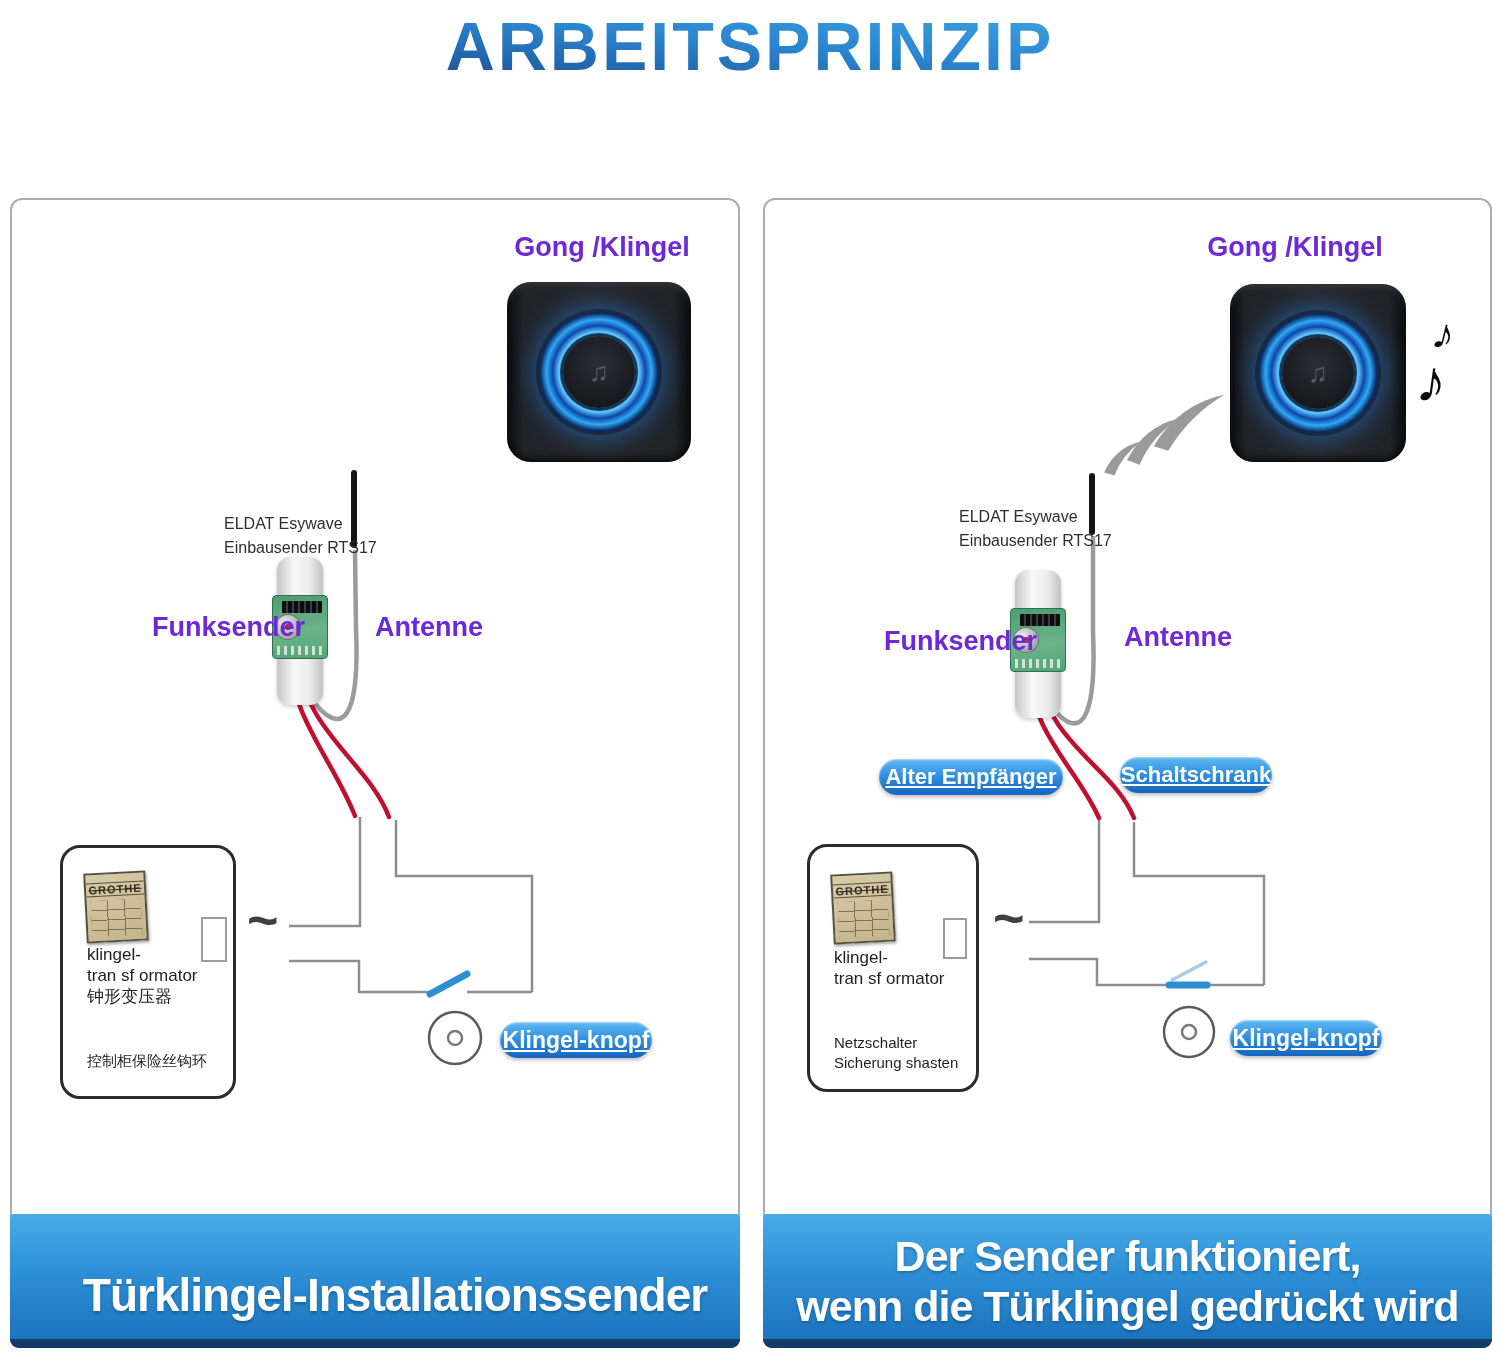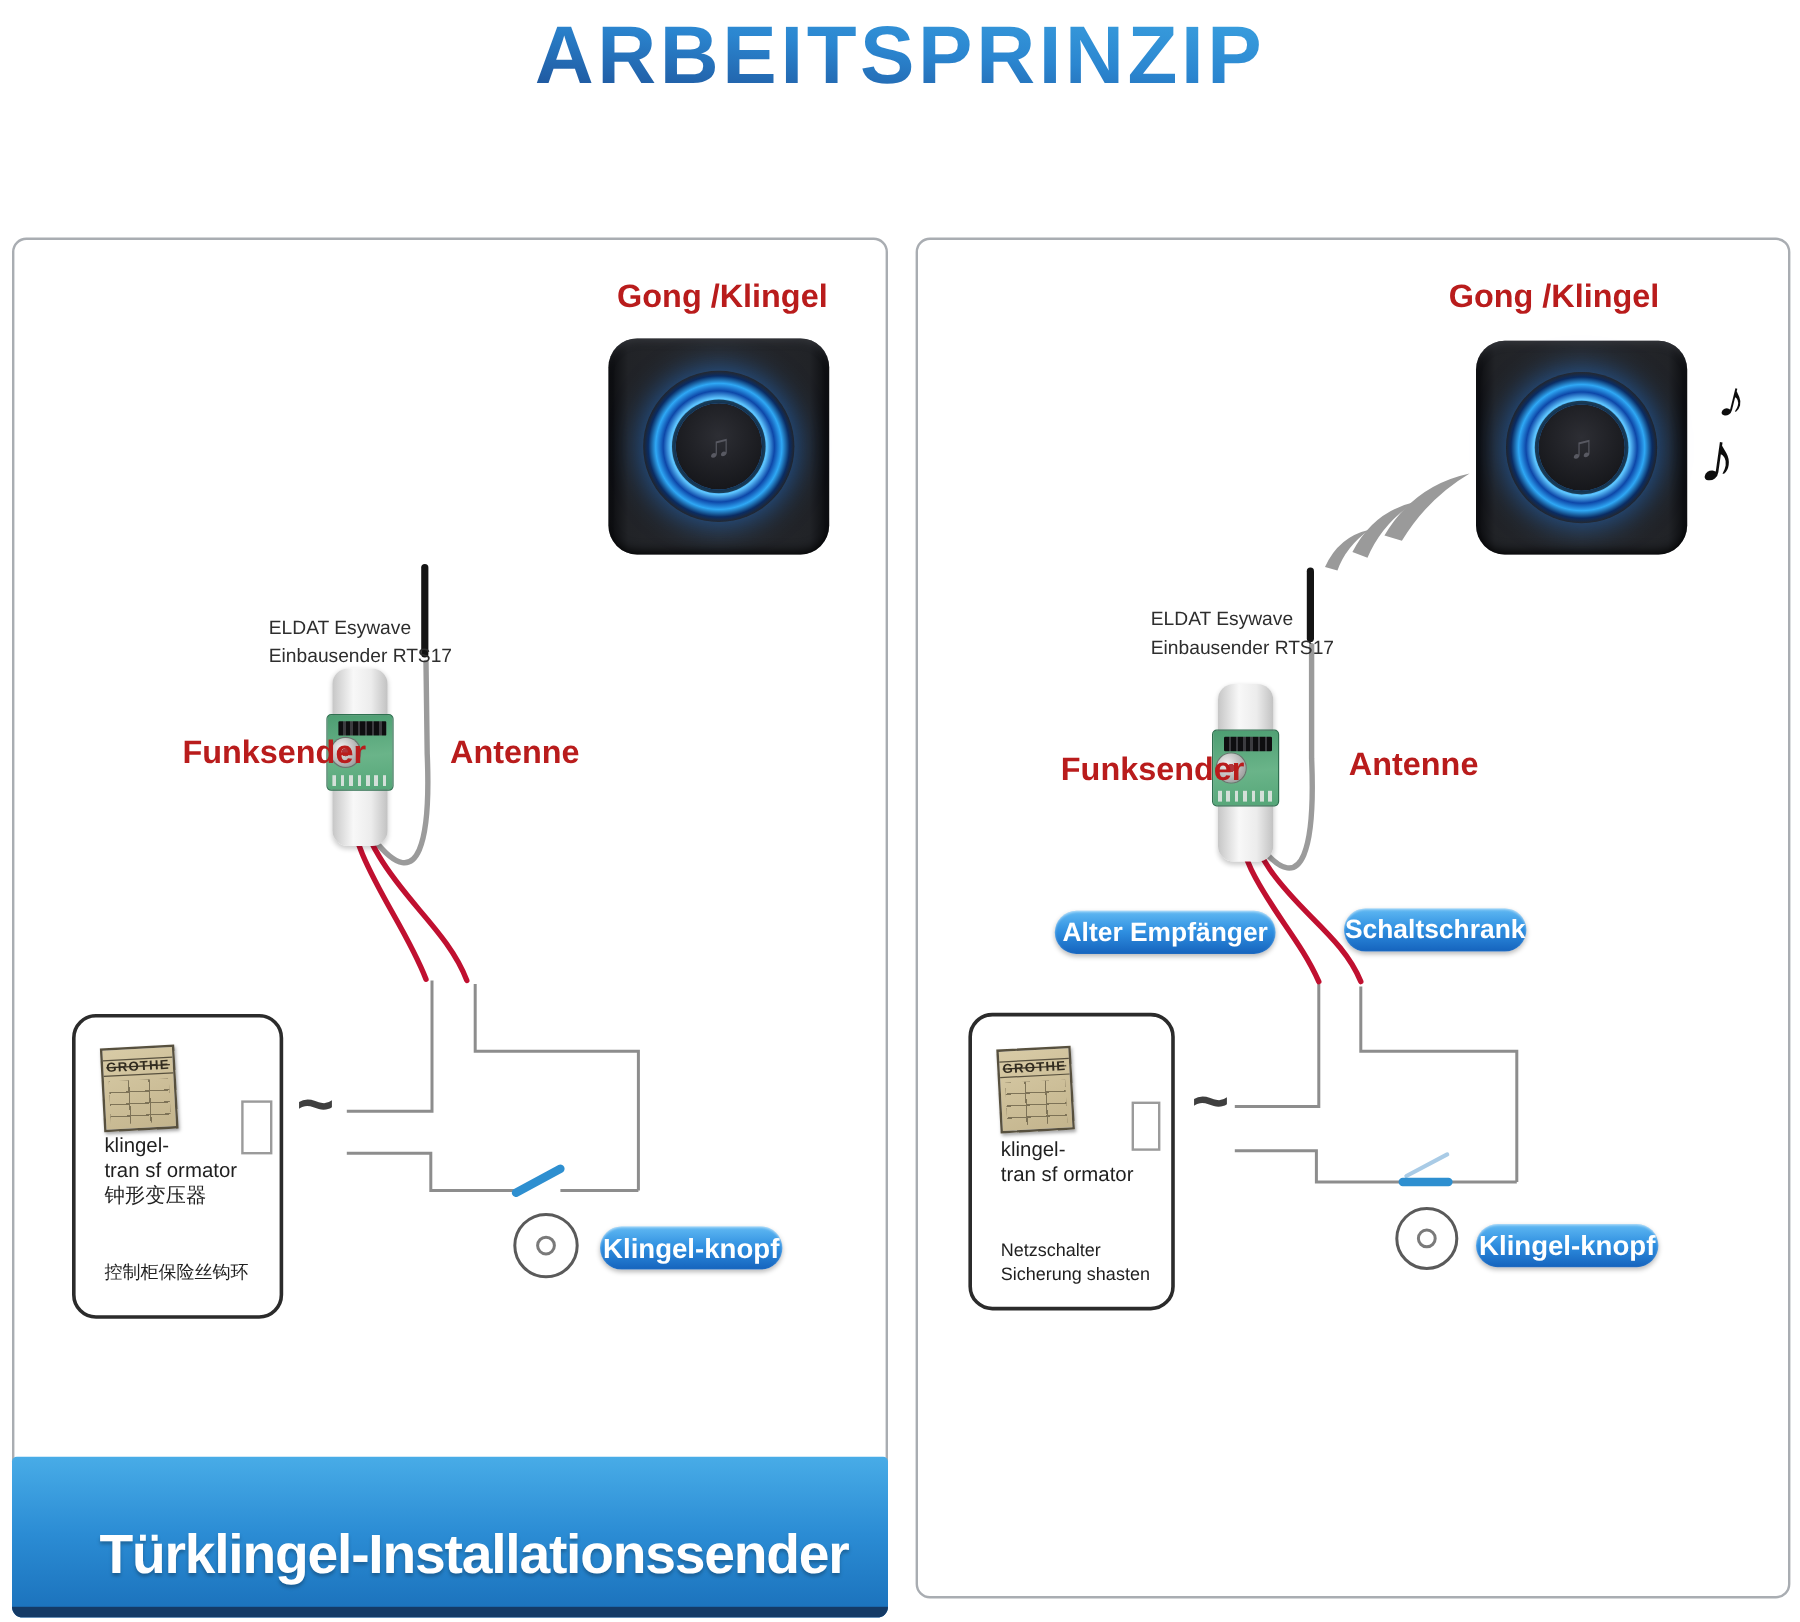--- a/index.html
+++ b/index.html
@@ -12,21 +12,21 @@
          background:linear-gradient(185deg,#47b7ec 4%,#2b86d0 48%,#142f74 96%);
          -webkit-background-clip:text;background-clip:text;color:transparent;}
 
   
   .panel{position:absolute;top:198px;height:1134px;background:#ffffff;
          border:2px solid #a9adb2;border-radius:12px;box-sizing:border-box;}
   .panel-left{left:10px;width:730px;}
   .panel-right{left:763px;width:729px;}
 
   .abs{position:absolute;}
-  .lbl-bold{font-weight:bold;color:#b91c1c;font-size:27px;white-space:nowrap;}
+  .lbl-bold{font-weight:bold;color:#6d28d9;font-size:27px;white-space:nowrap;}
   .lbl-model{font-size:16px;line-height:24px;color:#2e2e2e;white-space:nowrap;}
   .ac{font-size:54px;font-weight:bold;color:#3f3f3f;line-height:40px;}
 
   
   .chime{position:absolute;border-radius:24px;
          background:linear-gradient(90deg,#0a0b0e 0%,#212327 9%,#27292d 50%,#212327 91%,#0a0b0e 100%);
          box-shadow:inset 0 6px 8px -5px #3a3c41, inset 0 -8px 10px -6px #000;}
   .chime-ring{position:absolute;left:50%;top:50%;width:126px;height:126px;border-radius:50%;
          transform:translate(-50%,-50%);
          background:radial-gradient(circle,#131417 0 33%,#1a6fe0 38%,#5ec6ff 45%,#0d47a8 52%,#2fa8f5 59%,#0a2c63 66%,rgba(0,0,0,0) 71%);
@@ -71,21 +71,21 @@
            repeating-linear-gradient(90deg,rgba(0,0,0,0) 0 16px,#6b6148 16px 17px);
          opacity:.8;}
   .tbox-text{position:absolute;font-size:17px;line-height:21px;color:#1f1f1f;}
   .tbox-note{position:absolute;font-size:15px;line-height:20px;color:#1f1f1f;}
   .tbox-slot{position:absolute;border:2px solid #9b9b9b;background:#fff;}
 
   
   .pill{position:absolute;border-radius:22px;color:#fff;font-weight:bold;
         background:linear-gradient(180deg,#60b9f3 0%,#2f8fe0 48%,#1563bd 100%);
         box-shadow:0 2px 4px rgba(0,0,0,.28), inset 0 1px 2px rgba(255,255,255,.55);
-        display:flex;align-items:center;justify-content:center;white-space:nowrap;}
+        display:flex;align-items:center;justify-content:center;white-space:nowrap;text-decoration:underline;}
 
   
   .band{position:absolute;top:1214px;height:134px;border-radius:4px 4px 9px 9px;
         background:linear-gradient(180deg,#48ace7 0%,#2b8cd4 48%,#1a70ba 100%);
         color:#fff;overflow:hidden;}
   .band::after{content:"";position:absolute;left:0;right:0;bottom:0;height:9px;background:#143a66;}
   .band-left{left:10px;width:730px;}
   .band-right{left:763px;width:729px;}
   .band-text1{position:absolute;left:0;right:0;bottom:26px;text-align:center;
         font-size:46px;font-weight:bold;letter-spacing:-1px;white-space:nowrap;
@@ -239,14 +239,18 @@
     </div>
 
     <div class="abs ac" style="left:228px;top:698px;">~</div>
 
     <div class="pill" style="left:465px;top:820px;width:152px;height:36px;font-size:23px;">Klingel-knopf</div>
   </div>
 
   <div class="band band-left">
     <div class="band-text1">Türklingel-Installationssender</div>
   </div>
+  <div class="band band-right">
+    <div class="band-line" style="top:18px;">Der Sender funktioniert,</div>
+    <div class="band-line" style="top:68px;">wenn die Türklingel gedrückt wird</div>
+  </div>
 
 </div>
 
 </body></html>

